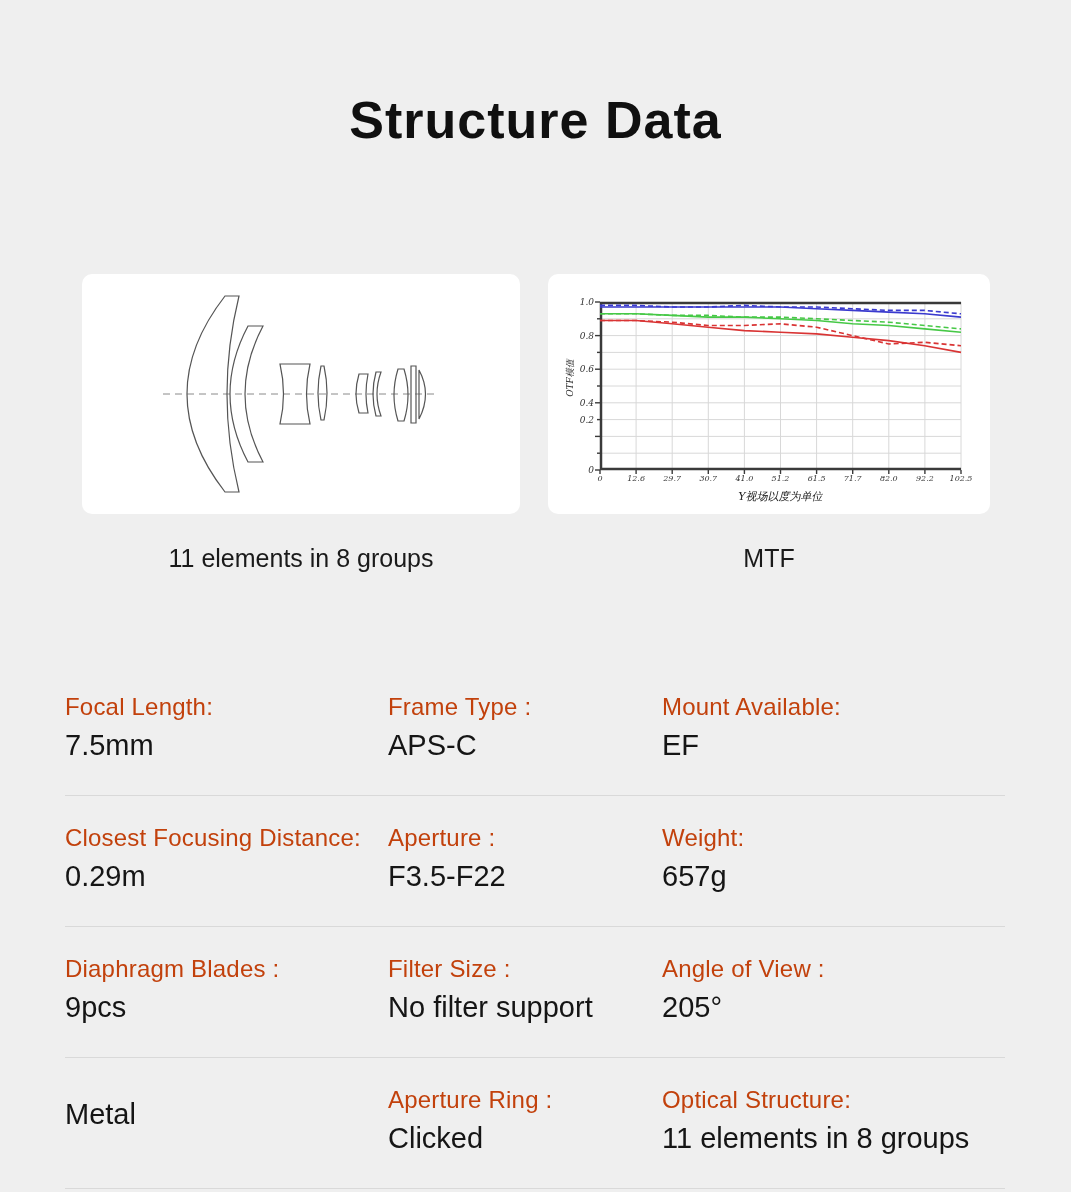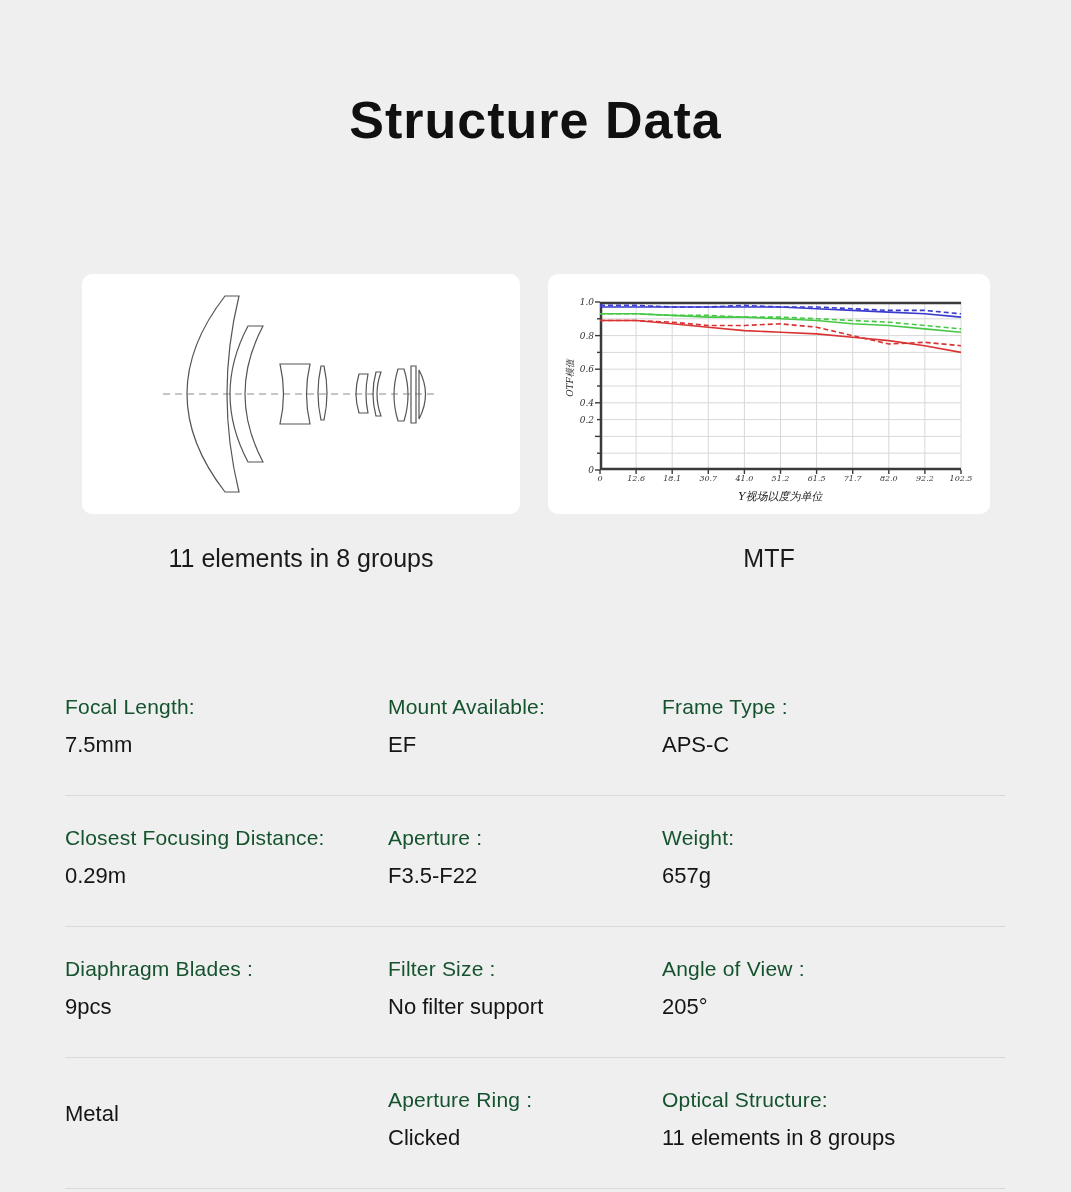--- a/index.html
+++ b/index.html
@@ -77,26 +77,26 @@
 
   
   .specs { margin: 92px 66px 0 65px; }
   .spec-row {
     display: grid;
     grid-template-columns: 323px 274px 1fr;
     padding: 30px 0 36px 0;
     border-bottom: 1px solid #d9d9d9;
   }
   .spec-label {
-    font-size: 21px; line-height: 24px;
-    color: #14532d; letter-spacing: .2px;
+    font-size: 24px; line-height: 24px;
+    color: #c2410c; letter-spacing: .2px;
   }
   .spec-value {
     margin-top: 12px;
-    font-size: 22px; line-height: 28px;
+    font-size: 29px; line-height: 28px;
     color: #151515; font-weight: 500;
   }
 </style>
 </head>
 <body>
 
 <div class="page">
 
   <h1 class="title">Structure Data</h1>
 
@@ -183,21 +183,21 @@
             <polyline points="0.0,5.0 35.9,5.0 72.2,5.0 108.1,5.0 144.4,5.0 180.3,5.0 216.6,6.7 252.5,8.4 288.8,10.1 324.7,11.8 361.0,15.1" fill="none" stroke="#3a3ace" stroke-width="1.6"></polyline>
             <polyline points="0.0,11.8 35.9,11.8 72.2,13.4 108.1,13.4 144.4,15.1 180.3,15.1 216.6,16.8 252.5,18.5 288.8,20.2 324.7,23.5 361.0,26.9" fill="none" stroke="#46c846" stroke-width="1.6" stroke-dasharray="5 3"></polyline>
             <polyline points="0.0,11.8 35.9,11.8 72.2,13.4 108.1,15.1 144.4,15.1 180.3,16.8 216.6,18.5 252.5,21.8 288.8,23.5 324.7,26.9 361.0,30.2" fill="none" stroke="#46c846" stroke-width="1.6"></polyline>
             <polyline points="0.0,18.5 35.9,18.5 72.2,20.2 108.1,23.5 144.4,23.5 180.3,21.8 216.6,25.2 252.5,33.6 288.8,42.0 324.7,40.3 361.0,43.7" fill="none" stroke="#d93434" stroke-width="1.6" stroke-dasharray="5 3"></polyline>
             <polyline points="0.0,18.5 35.9,18.5 72.2,21.8 108.1,25.2 144.4,28.6 180.3,30.2 216.6,31.9 252.5,35.3 288.8,38.6 324.7,43.7 361.0,50.4" fill="none" stroke="#d93434" stroke-width="1.6"></polyline>
           </svg>
       </div>
       <div class="mtf-xticks" id="xticks">
           <span style="left: 0%;">0</span>
           <span style="left: 10%;">12.6</span>
-          <span style="left: 20%;">18.1</span>
+          <span style="left: 20%;">29.7</span>
           <span style="left: 30%;">30.7</span>
           <span style="left: 40%; font-style: italic;">41.0</span>
           <span style="left: 50%;">51.2</span>
           <span style="left: 60%;">61.5</span>
           <span style="left: 70%;">71.7</span>
           <span style="left: 80%;">82.0</span>
           <span style="left: 90%;">92.2</span>
           <span style="left: 100%;">102.5</span>
         </div>
       <div class="mtf-xlab">Y视场以度为单位</div>
@@ -210,27 +210,27 @@
   </div>
 
   <div class="specs">
 
     <div class="spec-row">
       <div class="spec-cell">
         <div class="spec-label">Focal Length:</div>
         <div class="spec-value">7.5mm</div>
       </div>
       <div class="spec-cell">
+        <div class="spec-label">Frame Type :</div>
+        <div class="spec-value">APS-C</div>
+      </div>
+      <div class="spec-cell">
         <div class="spec-label">Mount Available:</div>
         <div class="spec-value">EF</div>
       </div>
-      <div class="spec-cell">
-        <div class="spec-label">Frame Type :</div>
-        <div class="spec-value">APS-C</div>
-      </div>
     </div>
 
     <div class="spec-row">
       <div class="spec-cell">
         <div class="spec-label">Closest Focusing Distance:</div>
         <div class="spec-value">0.29m</div>
       </div>
       <div class="spec-cell">
         <div class="spec-label">Aperture :</div>
         <div class="spec-value">F3.5-F22</div>

